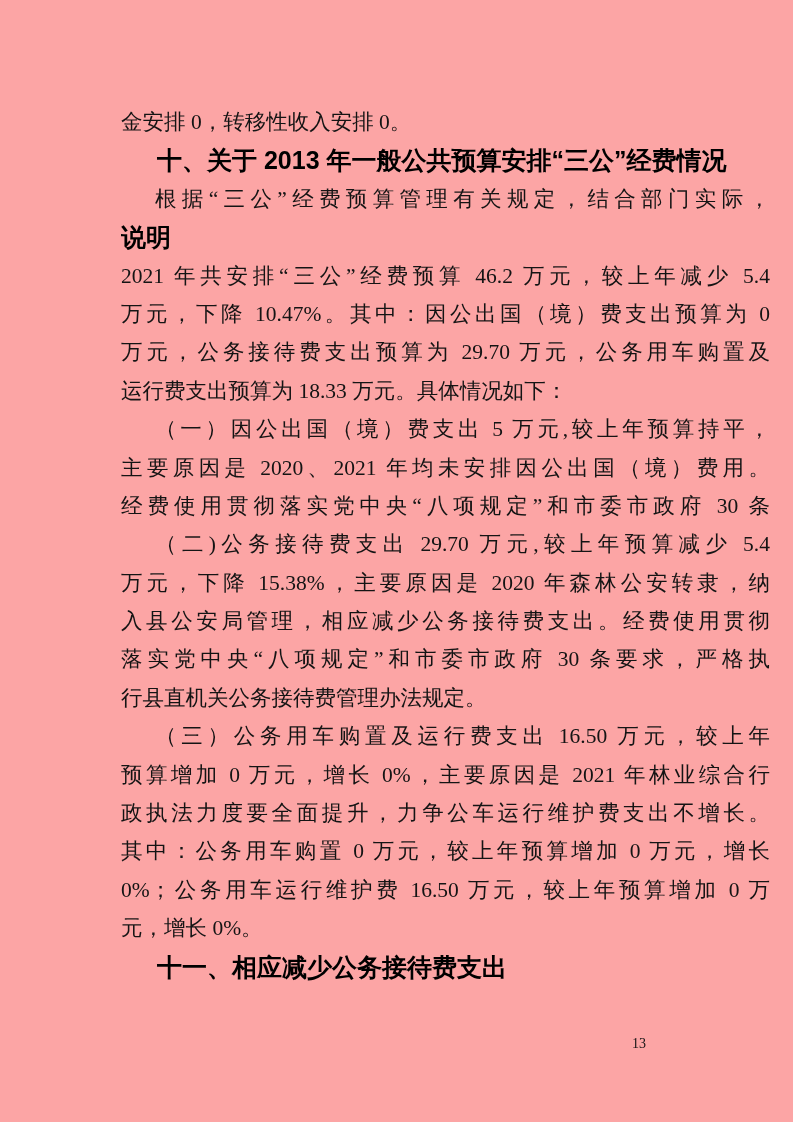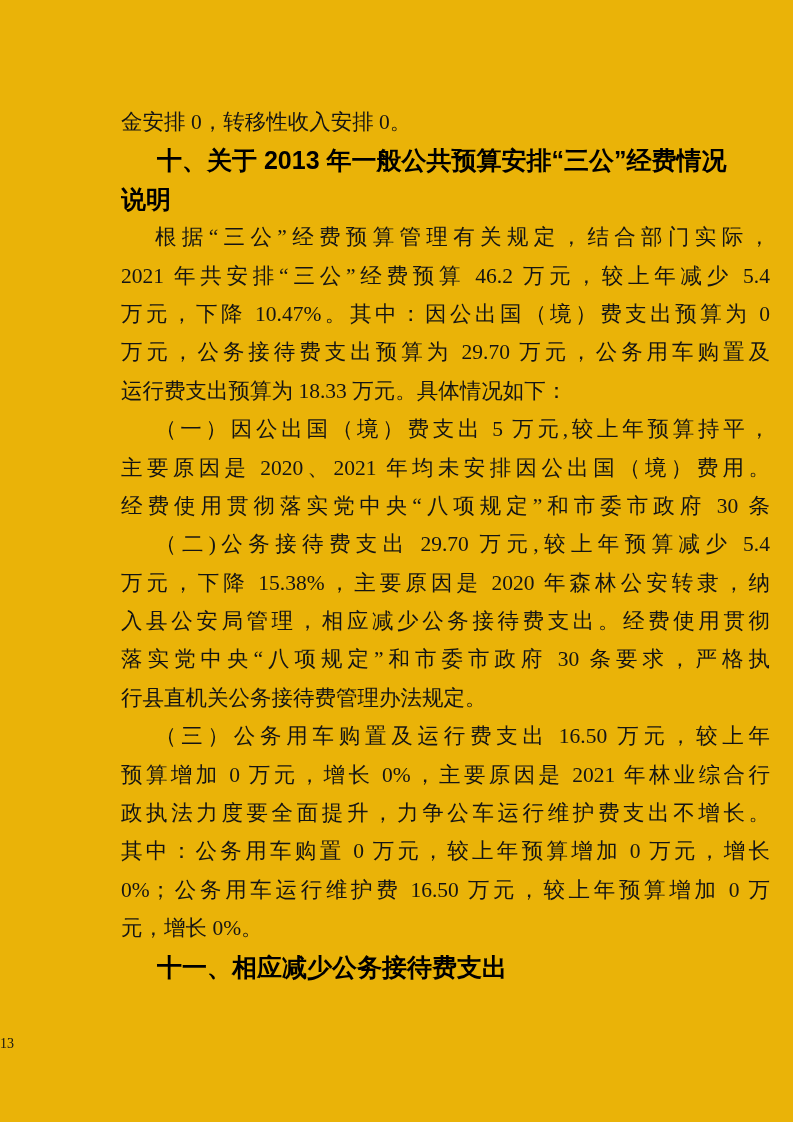--- a/index.html
+++ b/index.html
@@ -8,21 +8,21 @@
     height: 1122px;
     position: relative;
     background: #ffffff;
     color: #141414;
     font-family: "Liberation Serif", "DejaVu Serif", serif;
     overflow: hidden;
   }
   .page {
     position: absolute;
     inset: 0;
-    background: #eab308;
+    background: #fca5a5;
     padding-left: 12px;
   }
   .text-column {
     position: absolute;
     left: 121px;
     top: 103px;
     width: 649px;
   }
   .line {
     height: 38.4px;
@@ -44,36 +44,36 @@
     font-weight: bold;
     font-size: 25px;
     color: #000000;
   }
   .line.heading.indent { text-indent: 36px; }
   .page-number {
     position: absolute;
     top: 1035px;
     left: 0;
     width: 646px;
-    text-align: left;
+    text-align: right;
     font-size: 14px;
     line-height: 18px;
     color: #141414;
     font-family: "Liberation Serif", "DejaVu Serif", serif;
   }
 </style>
 </head>
 <body>
 
 <div class="page">
   <div class="text-column">
       <div class="line">金安排 0，转移性收入安排 0。</div>
       <div class="line heading indent">十、关于 2013 年一般公共预算安排“三公”经费情况</div>
+      <div class="line fill indent">根据“三公”经费预算管理有关规定，结合部门实际，</div>
       <div class="line heading">说明</div>
-      <div class="line fill indent">根据“三公”经费预算管理有关规定，结合部门实际，</div>
       <div class="line fill">2021 年共安排“三公”经费预算 46.2 万元，较上年减少 5.4</div>
       <div class="line fill">万元，下降 10.47%。其中：因公出国（境）费支出预算为 0</div>
       <div class="line fill">万元，公务接待费支出预算为 29.70 万元，公务用车购置及</div>
       <div class="line">运行费支出预算为 18.33 万元。具体情况如下：</div>
       <div class="line fill indent">（一）因公出国（境）费支出 5 万元,较上年预算持平，</div>
       <div class="line fill">主要原因是 2020、2021 年均未安排因公出国（境）费用。</div>
       <div class="line fill">经费使用贯彻落实党中央“八项规定”和市委市政府 30 条</div>
       <div class="line fill indent">（二)公务接待费支出 29.70 万元,较上年预算减少 5.4</div>
       <div class="line fill">万元，下降 15.38%，主要原因是 2020 年森林公安转隶，纳</div>
       <div class="line fill">入县公安局管理，相应减少公务接待费支出。经费使用贯彻</div>

